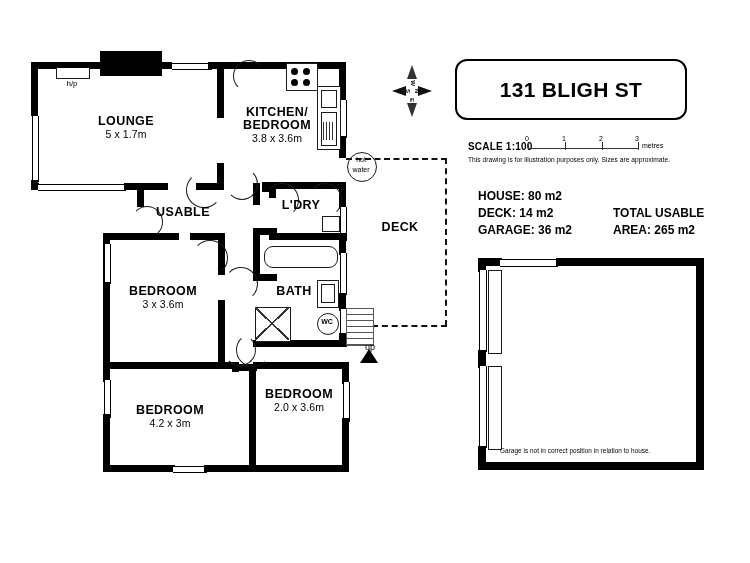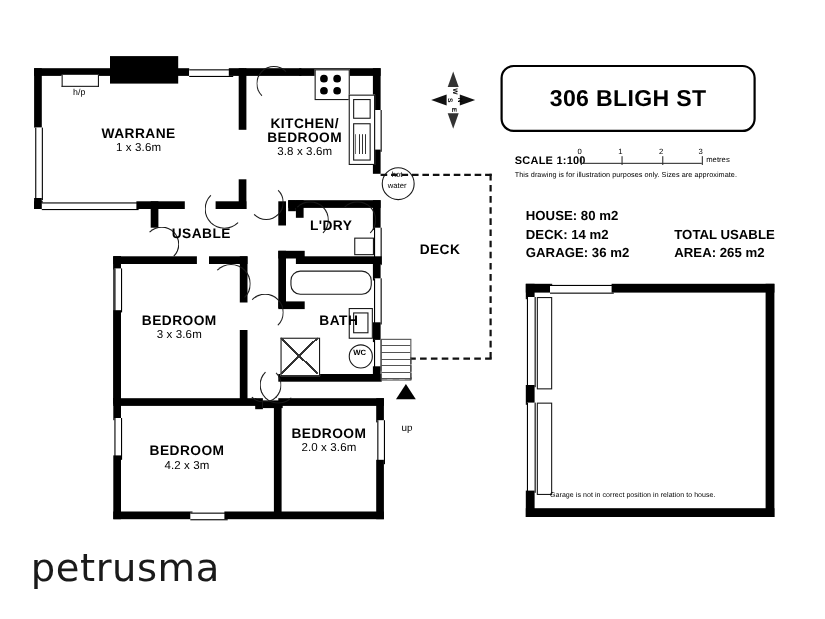--- a/index.html
+++ b/index.html
@@ -180,42 +180,42 @@
   <div class="dashv" style="left:445px;top:158px;height:168px;"></div>
   <div class="dashh" style="left:372px;top:325px;width:75px;"></div>
   <div class="dashv" style="left:372px;top:325px;height:20px;"></div>
   <div class="dashh" style="left:346px;top:343px;width:28px;"></div>
 
   <div class="abs" style="left:346px;top:308px;width:26px;height:36px;
        background:repeating-linear-gradient(180deg,#fff 0 5px,#555 5px 6px);border:1px solid #555;"></div>
 
   <div class="abs" style="left:360px;top:349px;width:0;height:0;
        border-left:9px solid transparent;border-right:9px solid transparent;border-bottom:14px solid #000;"></div>
-  <div class="label" style="left:354px;top:384px;width:32px;font-size:9px;">up</div>
+  <div class="label" style="left:354px;top:342px;width:32px;font-size:9px;">up</div>
 
   <div class="label" style="left:62px;top:115px;width:128px;">
-    <div class="rname">WARRANE</div>
-    <div class="rdim">1 x 3.6m</div>
+    <div class="rname">LOUNGE</div>
+    <div class="rdim">5 x 1.7m</div>
   </div>
 
   <div class="label" style="left:227px;top:106px;width:100px;">
     <div class="rname">KITCHEN/</div>
     <div class="rname">BEDROOM</div>
     <div class="rdim">3.8 x 3.6m</div>
   </div>
 
   <div class="label" style="left:133px;top:206px;width:100px;">
     <div class="rname">USABLE</div>
   </div>
 
   <div class="label" style="left:266px;top:199px;width:70px;">
     <div class="rname">L'DRY</div>
   </div>
 
-  <div class="label" style="left:279px;top:285px;width:58px;">
+  <div class="label" style="left:265px;top:285px;width:58px;">
     <div class="rname">BATH</div>
   </div>
 
   <div class="label" style="left:360px;top:221px;width:80px;">
     <div class="rname">DECK</div>
   </div>
 
   <div class="label" style="left:108px;top:285px;width:110px;">
     <div class="rname">BEDROOM</div>
     <div class="rdim">3 x 3.6m</div>
@@ -239,21 +239,21 @@
     <polygon points="2,28 16,23 16,33" fill="#111"></polygon>
     <polygon points="42,28 28,23 28,33" fill="#111"></polygon>
   </svg>
   <span class="cletter" style="left:25px;top:25px;transform:rotate(90deg);">N</span>
   <span class="cletter" style="left:16px;top:25px;transform:rotate(90deg);">S</span>
   <span class="cletter" style="left:20px;top:17px;transform:rotate(90deg);">W</span>
   <span class="cletter" style="left:20px;top:34px;transform:rotate(90deg);">E</span>
 </div>
 
 <div id="titlecard">
-  <div class="l1">306 BLIGH ST</div>
+  <div class="l1">131 BLIGH ST</div>
 </div>
 
 <div id="scalewrap">
   <div id="scalelbl">SCALE 1:100</div>
   <div id="bar"></div>
   <div class="tick" style="left:60px;"></div>
   <div class="tick" style="left:97px;"></div>
   <div class="tick" style="left:134px;"></div>
   <div class="tick" style="left:170px;"></div>
   <div class="tnum" style="left:57px;">0</div>
@@ -288,14 +288,13 @@
   <div class="winv" style="left:1px;top:108px;width:6px;height:82px;"></div>
   <div class="wall" style="left:0;top:188px;width:8px;height:24px;"></div>
 
   <div class="fix" style="left:10px;top:12px;width:12px;height:82px;"></div>
   <div class="fix" style="left:10px;top:108px;width:12px;height:82px;"></div>
 
   <div style="position:absolute;left:22px;top:189px;font-size:6.4px;letter-spacing:.05px;">Garage is not in correct position in relation to house.</div>
 </div>
 
 <div id="logo">
-  <div class="brand">petrusma</div>
 </div>
 
 </body></html>

